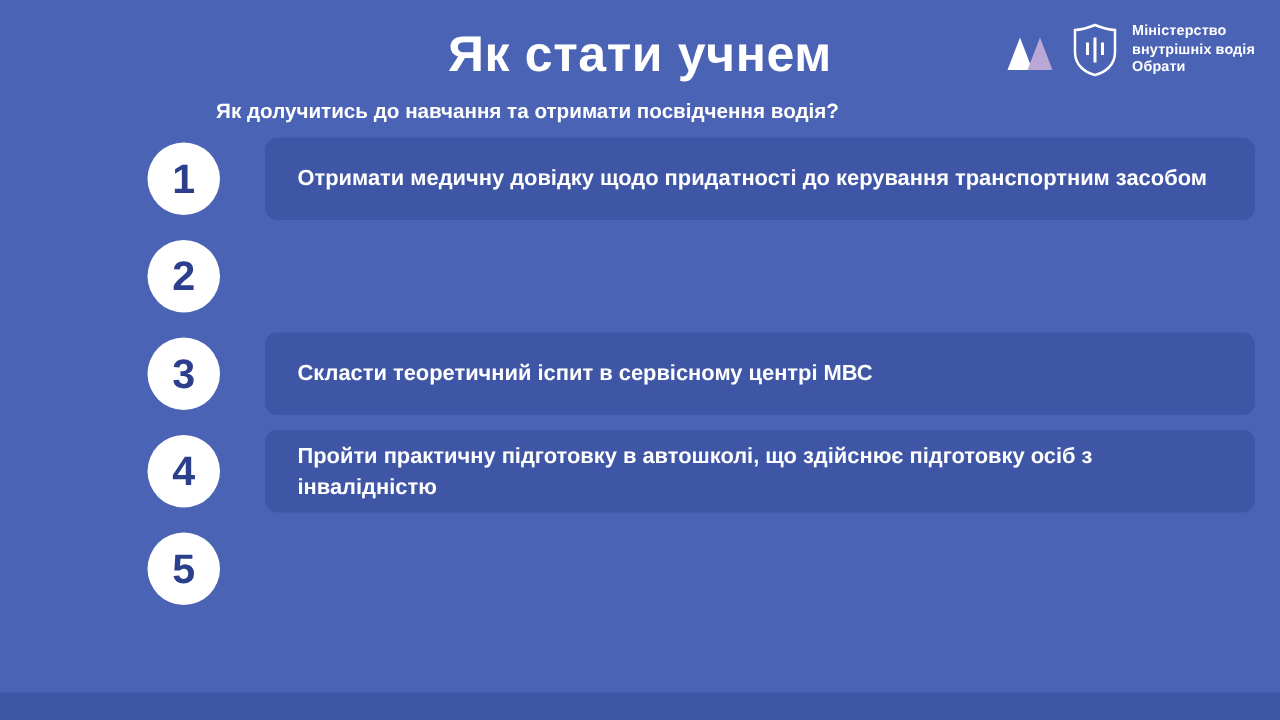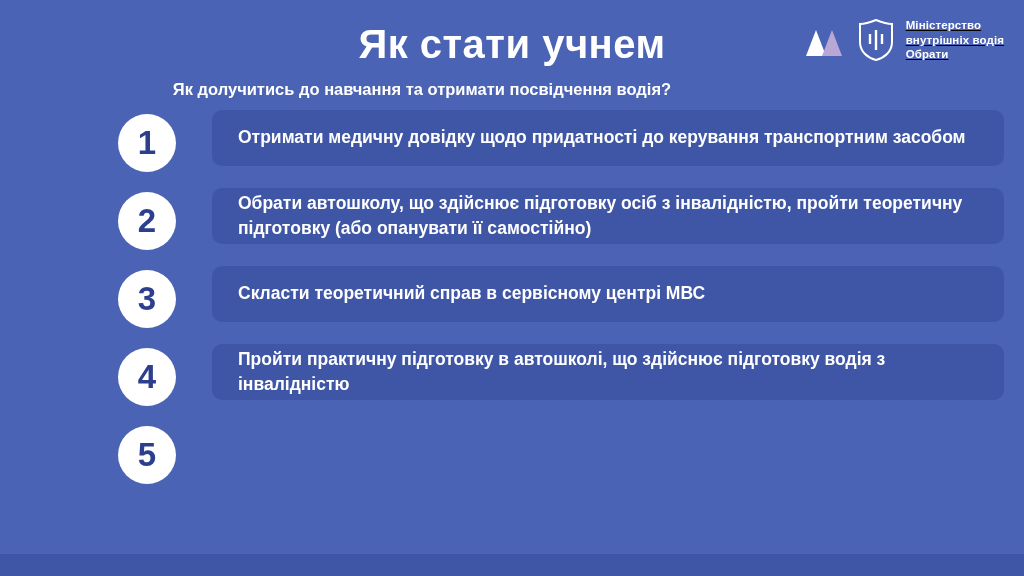--- a/index.html
+++ b/index.html
@@ -22,21 +22,20 @@
   }
 
   
   .logo-area {
     position: absolute;
     top: 18px;
     right: 20px;
     display: flex;
     align-items: center;
     gap: 10px;
-    text-decoration: underline;
   }
   .logo-tri {
     width: 44px;
     height: 44px;
     display: block;
   }
   .logo-emblem {
     width: 40px;
     height: 44px;
     display: block;
@@ -102,21 +101,21 @@
     font-size: 33px;
     font-weight: bold;
     z-index: 3;
     box-shadow: 0 0 0 0 rgba(0,0,0,0);
   }
   .bar {
     position: absolute;
     left: 212px;
     right: 20px;
     top: 0;
-    height: 56px;
+    height: 66px;
     background: #3f56a6;
     border-radius: 10px;
     display: flex;
     align-items: center;
     padding: 0 28px 0 26px;
     box-sizing: border-box;
     z-index: 1;
   }
   .bar-text {
     color: #ffffff;
@@ -162,36 +161,33 @@
   <div class="steps">
 
     <div class="step">
       <div class="bar">
         <div class="bar-text">Отримати медичну довідку щодо придатності до керування транспортним засобом</div>
       </div>
       <div class="bullet">1</div>
     </div>
 
     <div class="step">
-      <div class="bar">
-        <div class="bar-text">Обрати автошколу, що здійснює підготовку осіб з інвалідністю, пройти теоретичну підготовку (або опанувати її самостійно)</div>
-      </div>
       <div class="bullet">2</div>
     </div>
 
     <div class="step">
       <div class="bar">
-        <div class="bar-text">Скласти теоретичний справ в сервісному центрі МВС</div>
+        <div class="bar-text">Скласти теоретичний іспит в сервісному центрі МВС</div>
       </div>
       <div class="bullet">3</div>
     </div>
 
     <div class="step">
       <div class="bar">
-        <div class="bar-text">Пройти практичну підготовку в автошколі, що здійснює підготовку водія з інвалідністю</div>
+        <div class="bar-text">Пройти практичну підготовку в автошколі, що здійснює підготовку осіб з інвалідністю</div>
       </div>
       <div class="bullet">4</div>
     </div>
 
     <div class="step">
       <div class="bullet">5</div>
     </div>
 
   </div>
 

